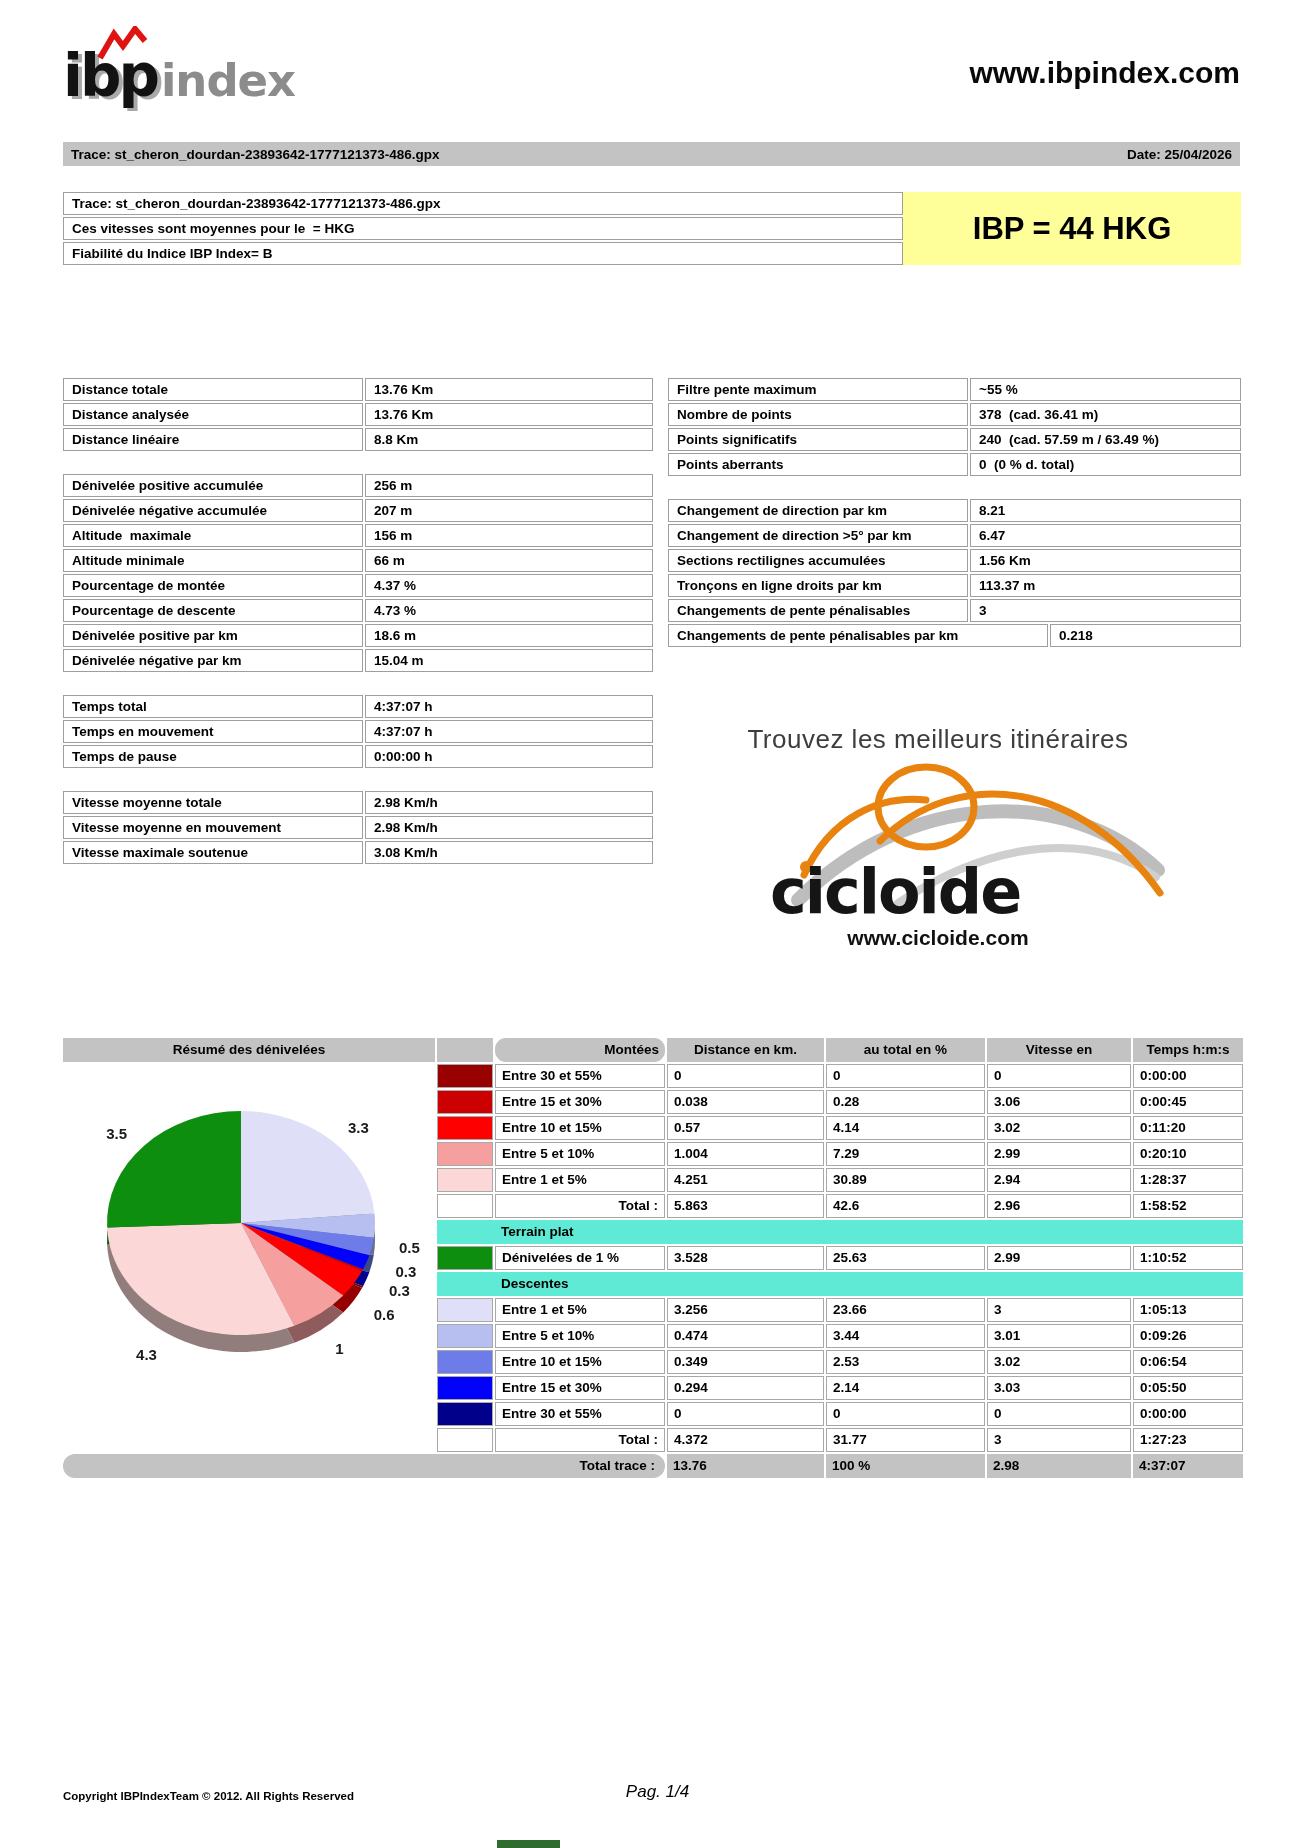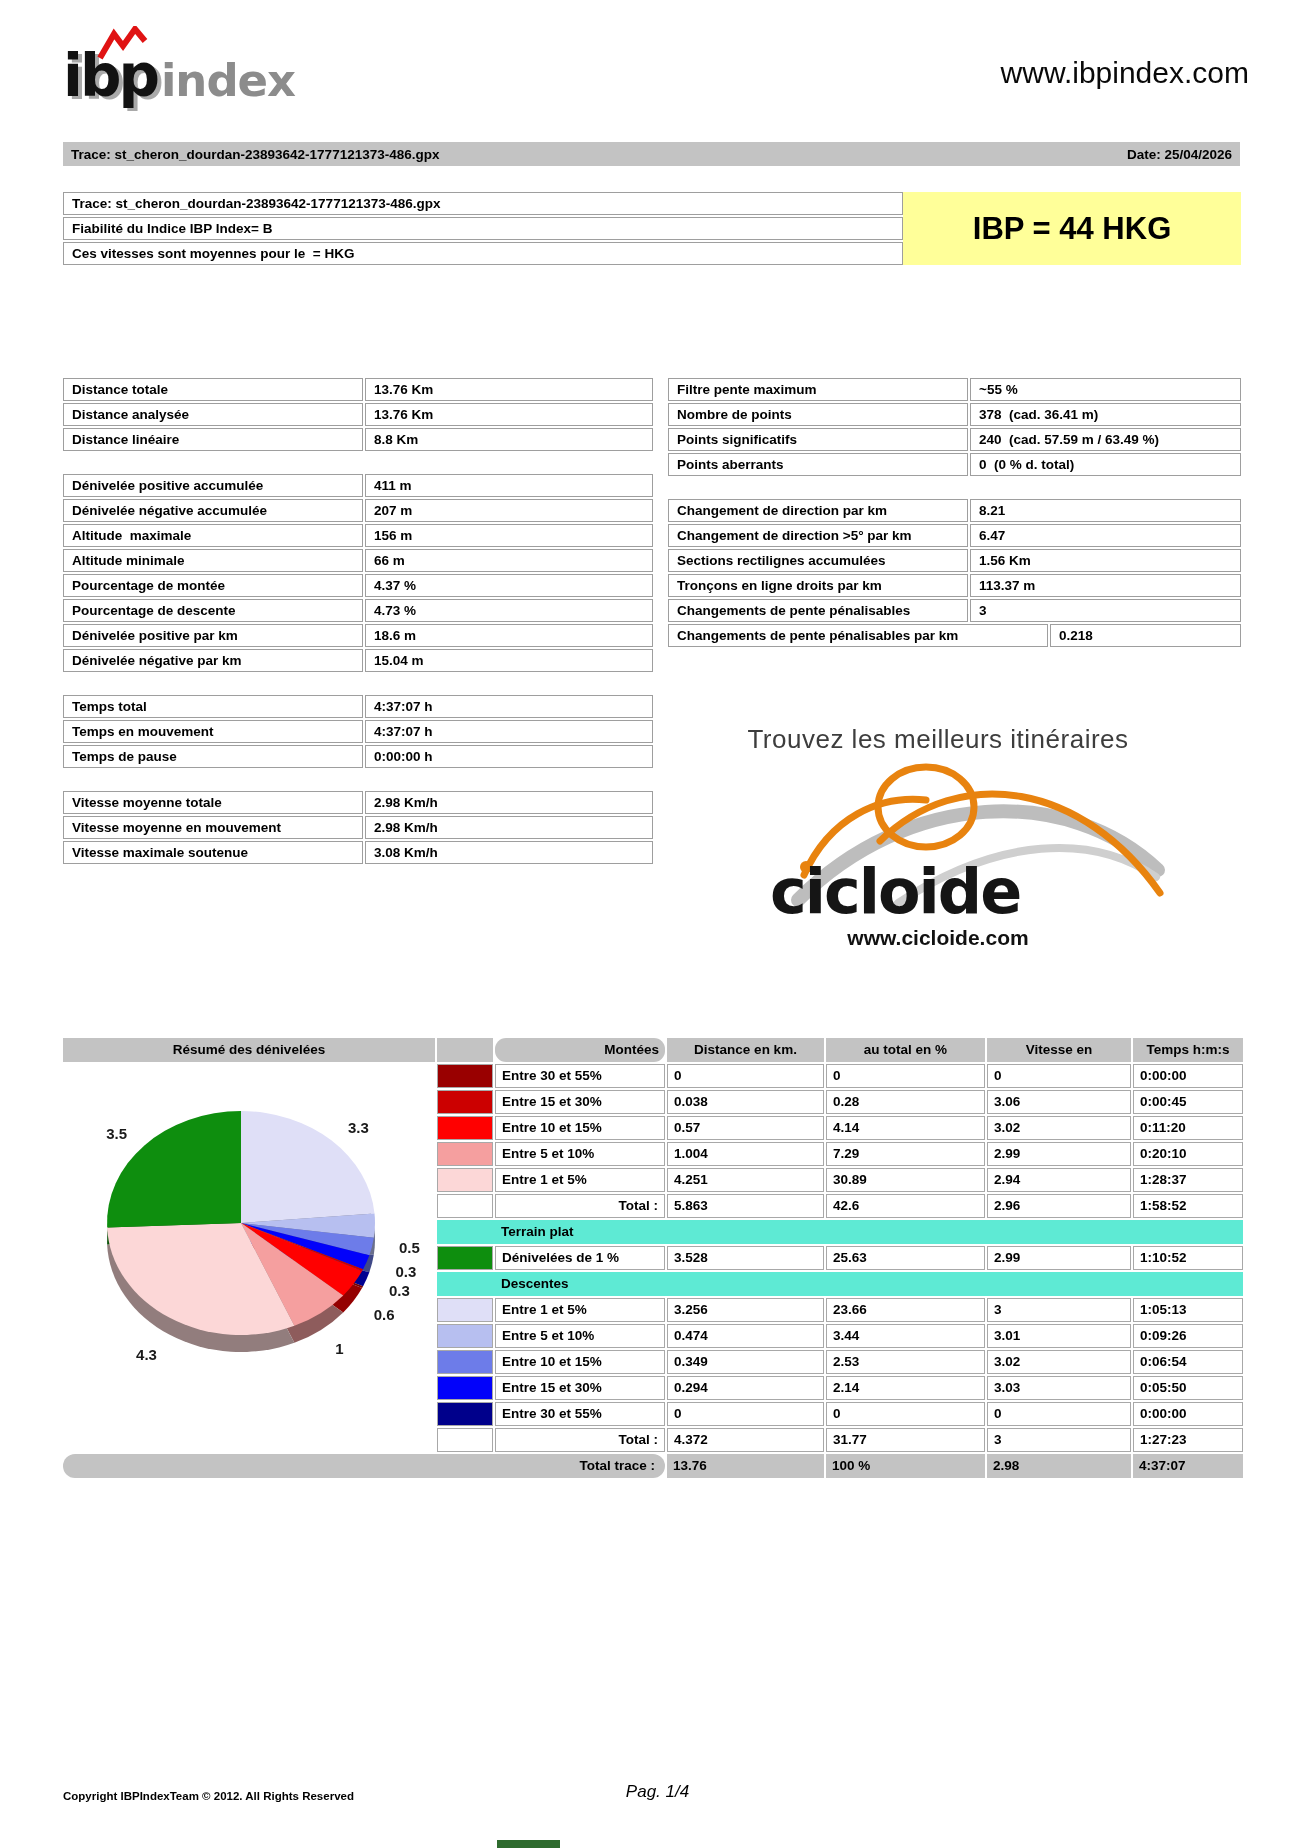--- a/index.html
+++ b/index.html
@@ -6,21 +6,21 @@
   body { background:#e8e8e8; font-family:"Liberation Sans", sans-serif; }
   .page { position:relative; width:1315px; height:1848px; background:#ffffff; margin:0 auto; overflow:hidden; }
 
   
   .logo-block { position:absolute; left:63px; top:42px; display:flex; align-items:baseline; }
   .logo-zigzag { position:absolute; left:34px; top:-16px; }
   .logo-ibp { font-family:"DejaVu Sans", sans-serif; font-size:58px; font-weight:bold; color:#121212;
               letter-spacing:-3px; text-shadow:4px 3px 0 #a9a9a9; }
   .logo-index { font-family:"DejaVu Sans", sans-serif; font-size:45px; font-weight:bold; color:#8c8c8c;
                 margin-left:4px; letter-spacing:-1px; }
-  .site-url { position:absolute; right:66px; top:56px; font-size:30px; font-weight:normal; color:#090909; }
+  .site-url { position:absolute; right:75px; top:56px; font-size:30px; font-weight:bold; color:#090909; }
 
   
   .trace-bar { position:absolute; left:63px; top:142px; width:1177px; height:24px; background:#c3c3c3;
                display:flex; justify-content:space-between; align-items:center; padding:0 8px;
                font-size:13.5px; font-weight:bold; color:#000; }
 
   
   .summary { position:absolute; left:63px; top:192px; width:1178px; display:flex; }
   .summary-rows { width:875px; }
   .summary-row { height:23px; border:1px solid #9e9e9e; background:#fff; margin-bottom:2px;
@@ -80,22 +80,22 @@
   <div class="site-url">www.ibpindex.com</div>
 
   <div class="trace-bar">
     <span>Trace: st_cheron_dourdan-23893642-1777121373-486.gpx</span>
     <span>Date: 25/04/2026</span>
   </div>
 
   <div class="summary">
     <div class="summary-rows">
       <div class="summary-row">Trace: st_cheron_dourdan-23893642-1777121373-486.gpx</div>
+      <div class="summary-row">Ces vitesses sont moyennes pour le &nbsp;= HKG</div>
       <div class="summary-row">Fiabilité du Indice IBP Index= B</div>
-      <div class="summary-row">Ces vitesses sont moyennes pour le &nbsp;= HKG</div>
     </div>
     <div class="ibp-box">IBP = 44 HKG</div>
   </div>
 
   <div class="stat-col-left">
     <div class="stat-table">
 
         <div class="stat-row">
           <div class="stat-label">Distance totale</div>
           <div class="stat-value">13.76 Km</div>
@@ -109,21 +109,21 @@
         <div class="stat-row">
           <div class="stat-label">Distance linéaire</div>
           <div class="stat-value">8.8 Km</div>
         </div>
 
     </div>
     <div class="stat-table">
 
         <div class="stat-row">
           <div class="stat-label">Dénivelée positive accumulée</div>
-          <div class="stat-value">411 m</div>
+          <div class="stat-value">256 m</div>
         </div>
 
         <div class="stat-row">
           <div class="stat-label">Dénivelée négative accumulée</div>
           <div class="stat-value">207 m</div>
         </div>
 
         <div class="stat-row">
           <div class="stat-label">Altitude &nbsp;maximale</div>
           <div class="stat-value">156 m</div>

